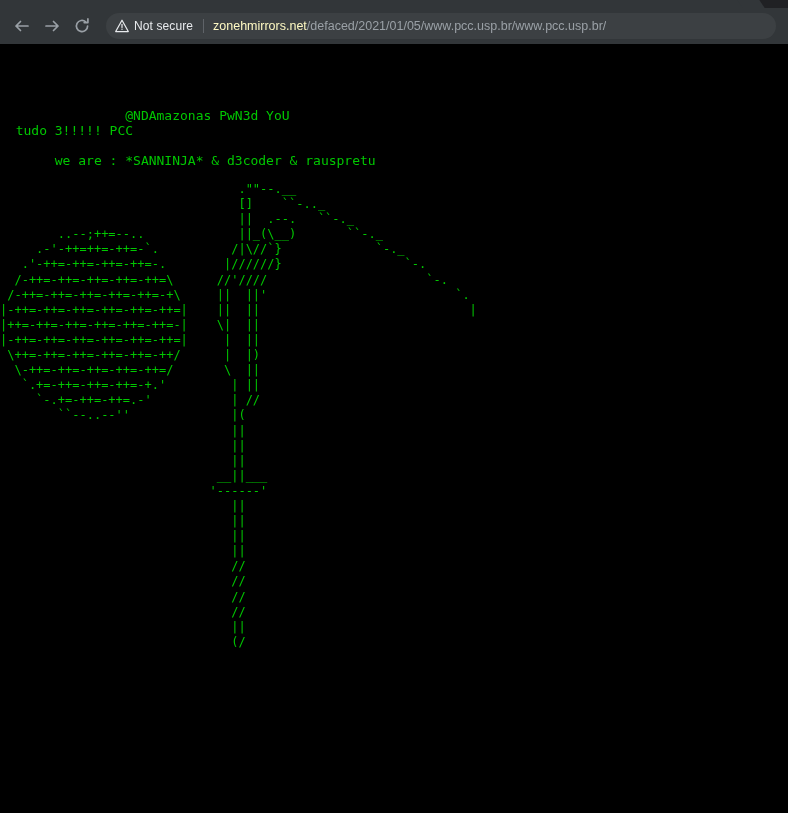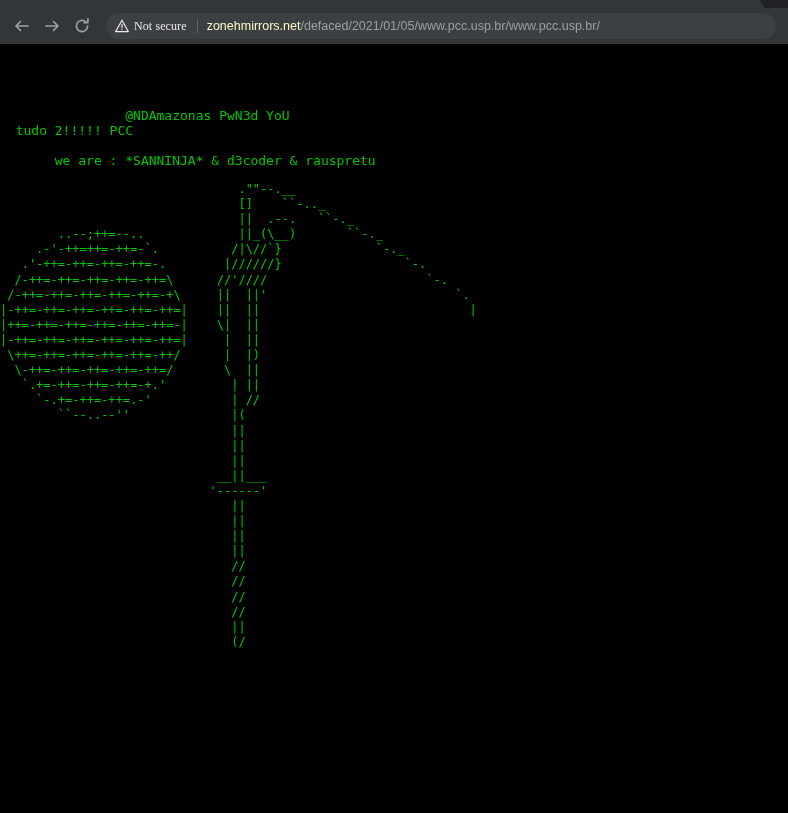--- a/index.html
+++ b/index.html
@@ -75,21 +75,21 @@
     display: flex;
     align-items: center;
     flex: 0 0 auto;
   }
   #warn-icon { margin-right: 5px; display: block; }
   #not-secure-label {
     color: #e8eaed;
     font-size: 12px;
     letter-spacing: 0.1px;
     white-space: nowrap;
-    font-family: Liberation Serif, serif;
+    font-family: Liberation Sans, sans-serif;
   }
   #chip-divider {
     width: 1px;
     height: 14px;
     background: #5f6368;
     margin: 0 9px 0 10px;
     flex: 0 0 auto;
   }
   #url-text {
     font-size: 12.5px;
@@ -179,21 +179,21 @@
       <div id="chip-divider"></div>
       <div id="url-text"><span class="host">zonehmirrors.net</span><span class="path">/defaced/2021/01/05/www.pcc.usp.br/www.pcc.usp.br/</span></div>
     </div>
 
   </div>
 </div>
 
 <div id="page">
 
   <pre class="term" id="banner"><span>                @NDAmazonas PwN3d YoU</span>
-<span>  tudo 2!!!!! PCC</span>
+<span>  tudo 3!!!!! PCC</span>
 <span></span>
 <span>       we are : *SANNINJA* &amp; d3coder &amp; rauspretu</span></pre>
 
   <pre class="term" id="ascii-art">                                 .""--.__
                                  []    ``-.._
                                  ||  .--.   ``-._
         ..--;++=--..             ||_(\__)       ``-._
      .-'-++=++=-++=-`.          /|\//`}             `-._
    .'-++=-++=-++=-++=-.        |//////}                 `-.
   /-++=-++=-++=-++=-++=\      //'////                      `-.

